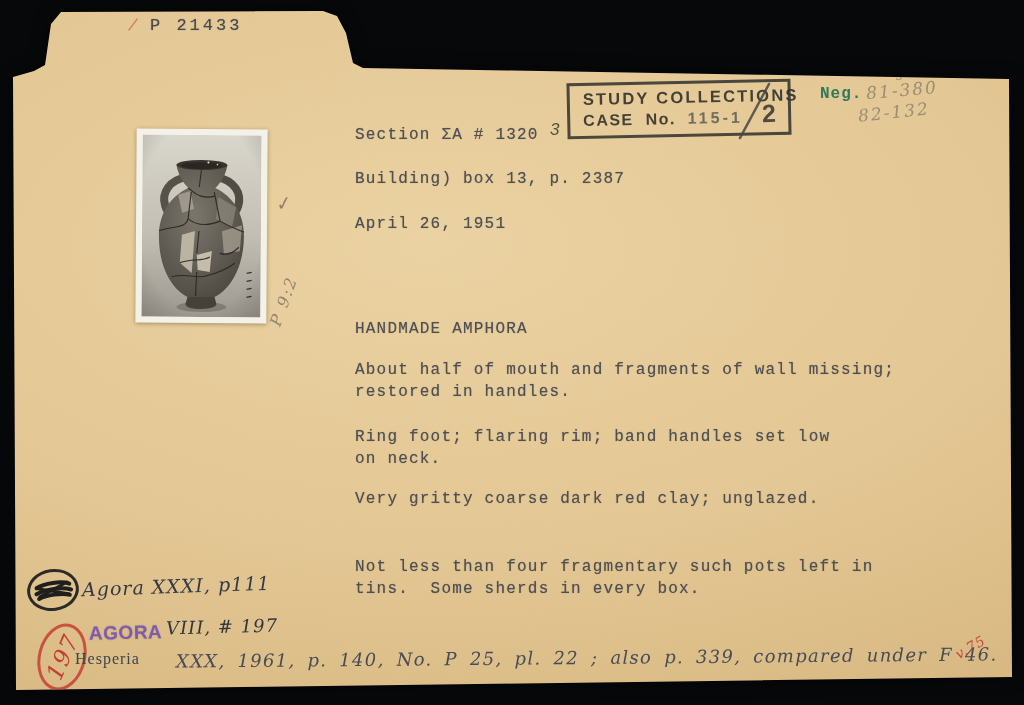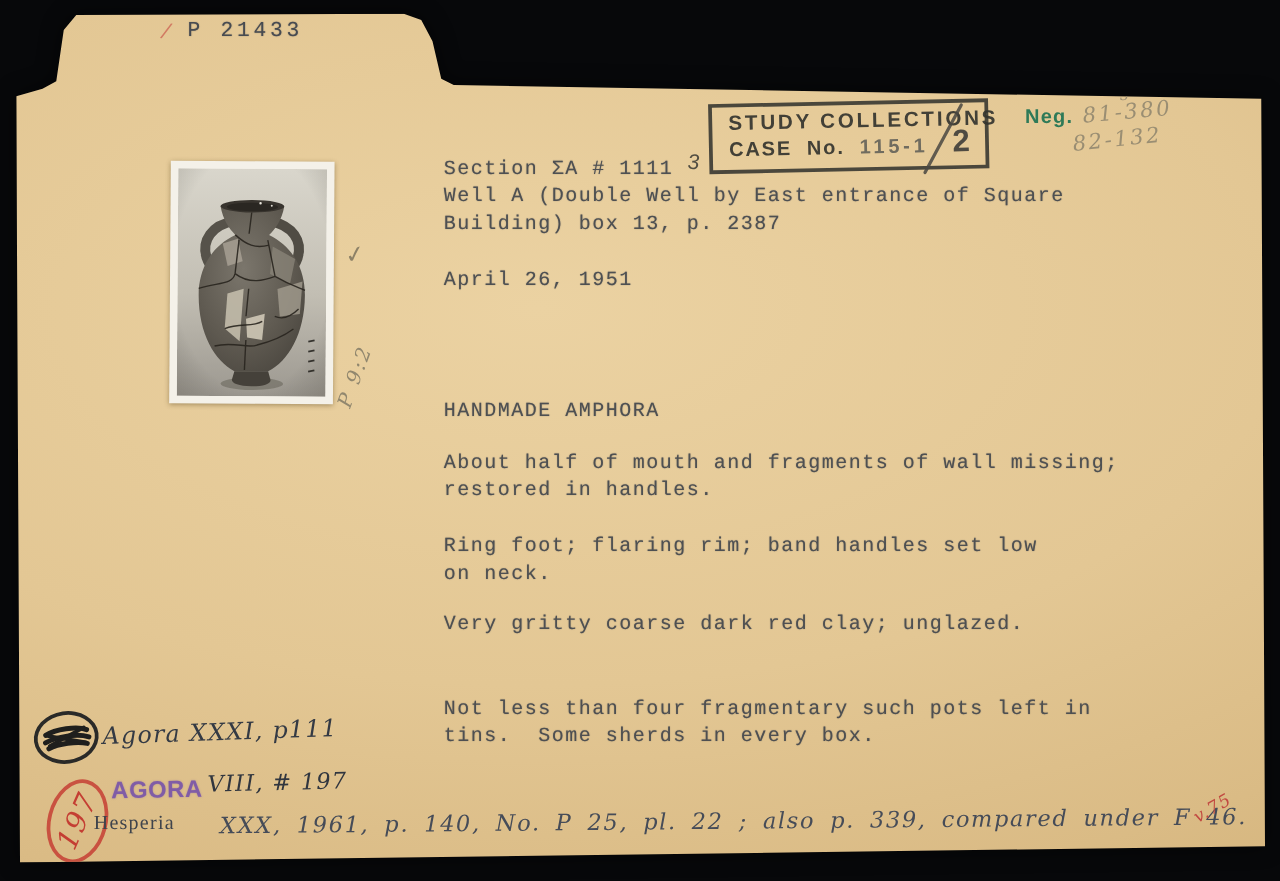--- a/index.html
+++ b/index.html
@@ -20,21 +20,21 @@
   
   .stampbox{left:567px;top:81px;width:218px;height:50px;border:3px solid rgba(52,52,47,.88);
             transform:rotate(-1.2deg);color:rgba(52,52,47,.92);}
   .stamp-l1{position:absolute;left:13px;top:4px;font-size:16.5px;font-weight:bold;letter-spacing:2.2px;white-space:pre;}
   .stamp-l2{position:absolute;left:13px;top:26px;font-size:16px;font-weight:bold;letter-spacing:1.5px;white-space:pre;}
   .case-val{color:rgba(105,102,92,.95);letter-spacing:3px;font-weight:bold;}
   .slash-2{left:737px;top:78px;width:40px;height:64px;}
   .digit2{left:762px;top:99px;font-size:25px;font-weight:bold;color:rgba(62,61,56,.9);transform:rotate(-2deg);}
   .stray3{left:550px;top:120px;font-size:17px;color:rgba(55,55,50,.85);font-style:italic;}
   
-  .neg-label{left:820px;top:85px;font-size:16px;font-weight:bold;letter-spacing:1px;color:#2e7a58;}
+  .neg-label{left:820px;top:85px;font-size:16px;font-weight:bold;letter-spacing:1px;color:#2e7a58;font-family:Liberation Mono, monospace;}
   .pencil{font-family:"DejaVu Serif",serif;font-style:italic;color:#9a8e73;letter-spacing:2px;}
   .neg1{left:866px;top:80px;font-size:17px;transform:rotate(-5deg);}
   .neg-sup{left:896px;top:70px;font-size:11px;}
   .neg2{left:858px;top:102px;font-size:17px;transform:rotate(-6deg);}
   
   .photo{left:136px;top:129px;width:131px;height:194px;background:#f4f1e9;
          box-shadow:0 1px 4px rgba(80,60,20,.45);padding:6px;box-sizing:border-box;transform:rotate(.4deg);}
   .check{left:276px;top:192px;font-size:19px;color:#8d8167;transform:rotate(-10deg);}
   .p92{left:266px;top:322px;font-size:16px;transform:rotate(-70deg);transform-origin:0 0;
        color:#91876e;letter-spacing:2px;}
@@ -142,22 +142,21 @@
               <line x1="105" y1="146" x2="110" y2="145"></line>
           <line x1="105" y1="154" x2="110" y2="153"></line>
               <line x1="105" y1="162" x2="110" y2="161"></line>
         </g>
         <rect width="119" height="182" fill="url(#vig)"></rect>
       </svg>
     </div>
     <span class="abs check">✓</span>
     <span class="abs pencil p92">P 9:2</span>
 
-    <div class="typed" style="top:126px">Section ΣA # 1111</div>
-    <div class="typed" style="top:148px">Well A (Double Well by East entrance of Square</div>
+    <div class="typed" style="top:126px">Section ΣA # 1320</div>
     <div class="typed" style="top:170px">Building) box 13, p. 2387</div>
     <div class="typed" style="top:215px">April 26, 1951</div>
     <div class="typed" style="top:320px">HANDMADE AMPHORA</div>
     <div class="typed" style="top:361px">About half of mouth and fragments of wall missing;</div>
     <div class="typed" style="top:383px">restored in handles.</div>
     <div class="typed" style="top:428px">Ring foot; flaring rim; band handles set low</div>
     <div class="typed" style="top:450px">on neck.</div>
     <div class="typed" style="top:490px">Very gritty coarse dark red clay; unglazed.</div>
     <div class="typed" style="top:558px">Not less than four fragmentary such pots left in</div>
     <div class="typed" style="top:580px">tins.  Some sherds in every box.</div>

